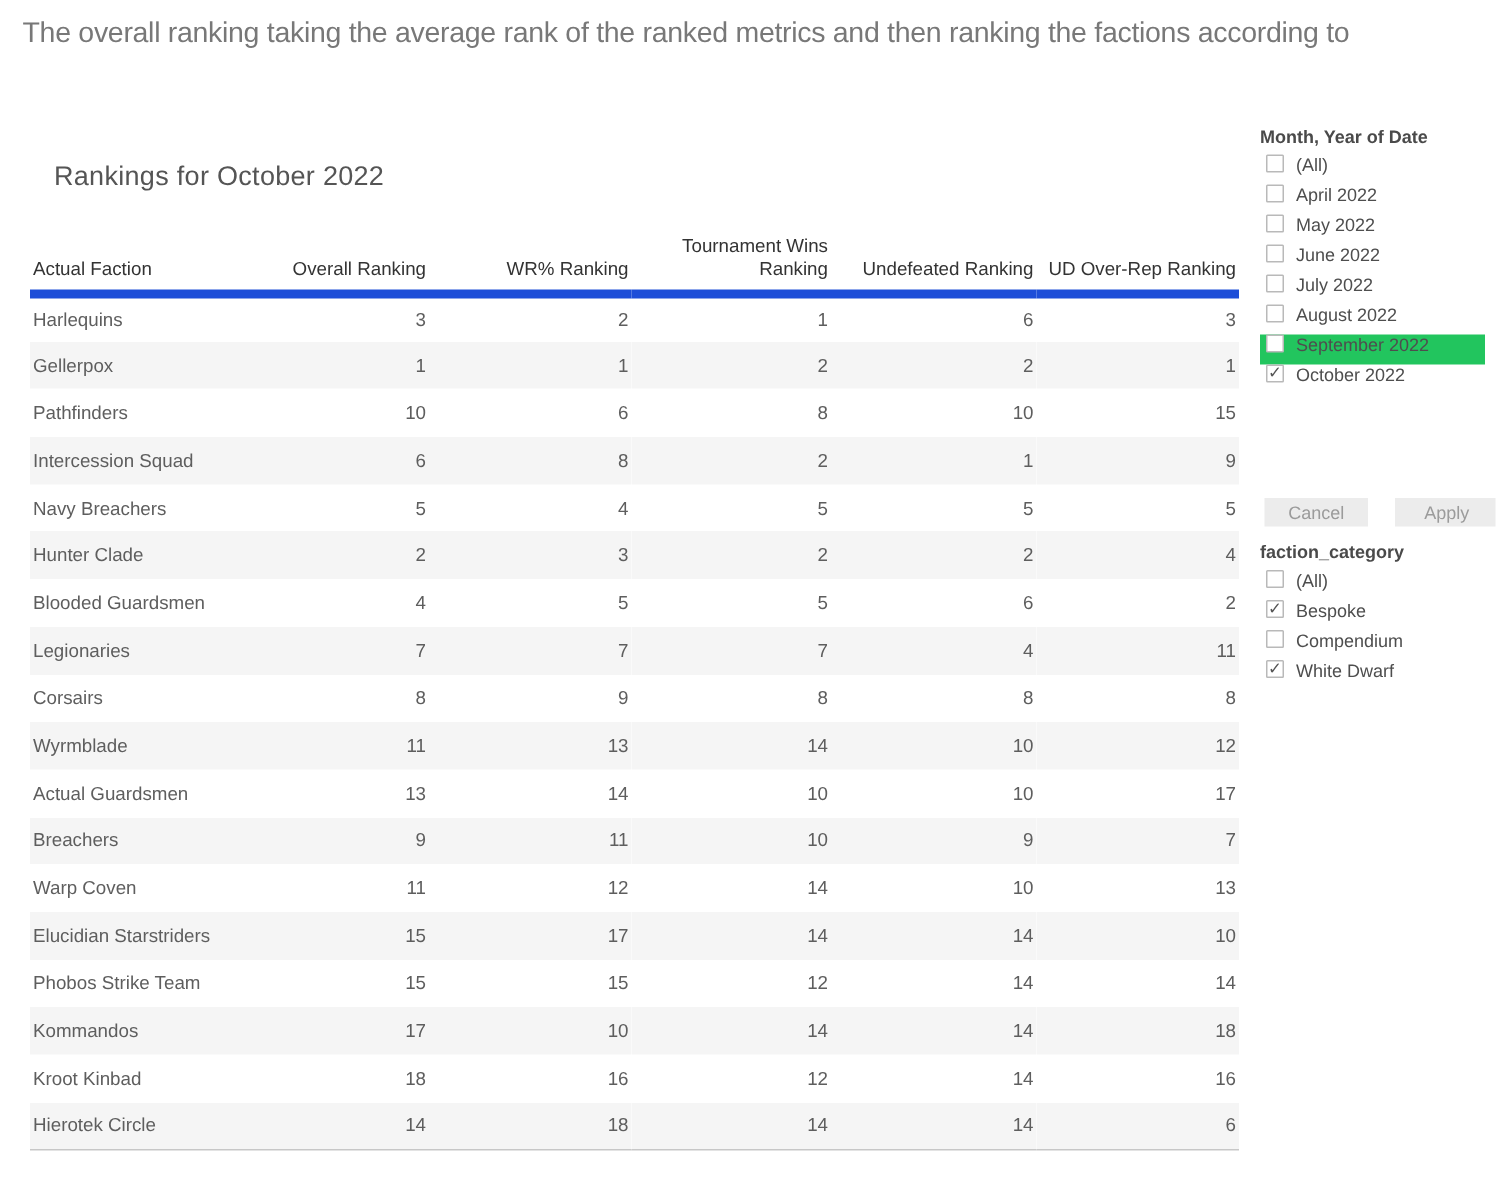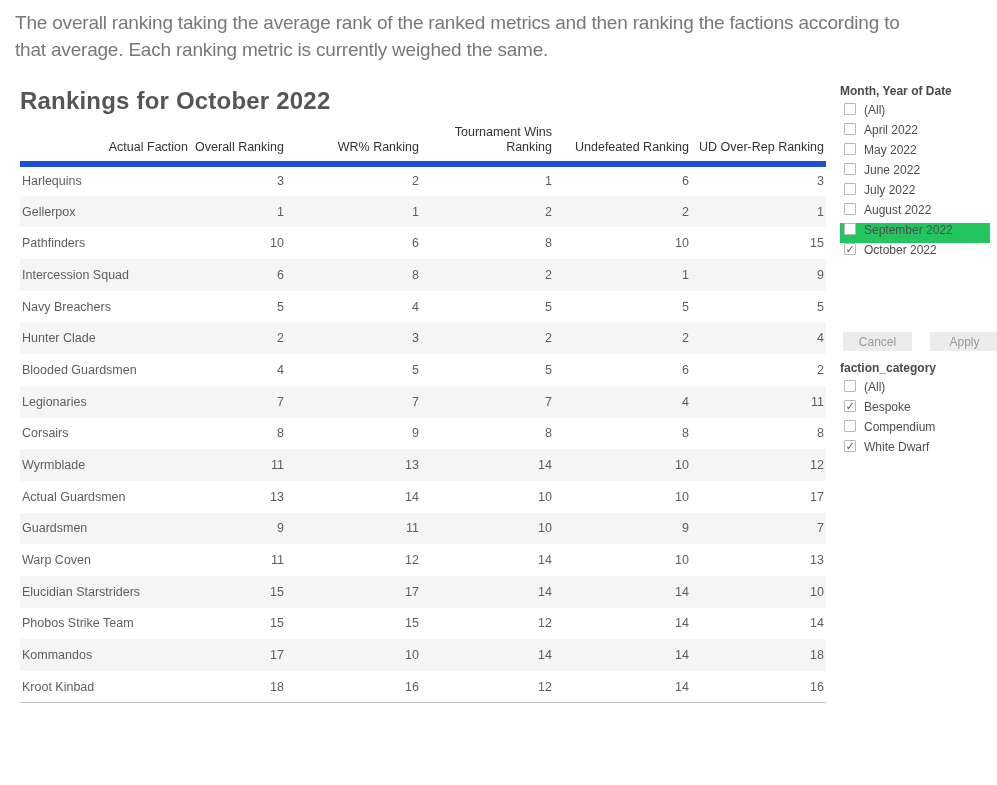--- a/index.html
+++ b/index.html
@@ -15,35 +15,35 @@
   
   .description {
     position: absolute; left: 15px; top: 9px; width: 970px;
     font-size: 19px; line-height: 27px; color: #787878;
     letter-spacing: -0.2px;
   }
 
   
   .table-area { position: absolute; left: 20px; top: 90px; width: 806px; }
   .table-title {
-    font-size: 24px; font-weight: 700; color: #555555;
-    margin: 0; line-height: 22px; letter-spacing: 0.2px;
+    font-size: 18px; font-weight: 400; color: #555555;
+    margin: 16px; line-height: 22px; letter-spacing: 0.2px;
   }
   table.rankings {
     border-collapse: collapse; table-layout: fixed;
     width: 806px; margin-top: 0;
   }
   table.rankings thead th {
     height: 52px; vertical-align: bottom;
     padding: 0 2px 6px 2px;
     font-weight: 400; font-size: 12.5px; color: #333333;
     border-bottom: 6px solid #1d4ed8;
     line-height: 15px;
   }
-  th.h-left { text-align: right; }
+  th.h-left { text-align: left; }
   th.h-right { text-align: right; }
   table.rankings tbody td {
     height: 31.7px; font-size: 12.5px; color: #5e5e5e;
     padding: 0 2px; white-space: nowrap; overflow: hidden;
   }
   td.faction { text-align: left; }
   td.num { text-align: right; }
   table.rankings tbody tr:nth-child(even) { background: #f5f5f5; }
   table.rankings tbody tr:last-child td { border-bottom: 1px solid #c7c7c7; }
 
@@ -77,21 +77,20 @@
     font-size: 12px; border: none; font-family: inherit;
     display: flex; align-items: center; justify-content: center;
     padding: 0; cursor: default;
   }
 </style>
 </head>
 <body>
 
 <div class="description">
   <div>The overall ranking taking the average rank of the ranked metrics and then ranking the factions according to</div>
-  <div>that average. Each ranking metric is currently weighed the same.</div>
 </div>
 
 <div class="table-area">
   <h1 class="table-title">Rankings for October 2022</h1>
   <table class="rankings">
     <colgroup>
       <col style="width:170px">
         <col style="width:96px">
         <col style="width:135px">
       <col style="width:133px">
@@ -191,21 +190,21 @@
         </tr>
         <tr>
           <td class="faction">Actual Guardsmen</td>
           <td class="num">13</td>
           <td class="num">14</td>
           <td class="num">10</td>
           <td class="num">10</td>
           <td class="num">17</td>
         </tr>
         <tr>
-          <td class="faction">Guardsmen</td>
+          <td class="faction">Breachers</td>
           <td class="num">9</td>
           <td class="num">11</td>
           <td class="num">10</td>
           <td class="num">9</td>
           <td class="num">7</td>
         </tr>
         <tr>
           <td class="faction">Warp Coven</td>
           <td class="num">11</td>
           <td class="num">12</td>
@@ -238,20 +237,28 @@
           <td class="num">18</td>
         </tr>
         <tr>
           <td class="faction">Kroot Kinbad</td>
           <td class="num">18</td>
           <td class="num">16</td>
           <td class="num">12</td>
           <td class="num">14</td>
           <td class="num">16</td>
         </tr>
+        <tr>
+          <td class="faction">Hierotek Circle</td>
+          <td class="num">14</td>
+          <td class="num">18</td>
+          <td class="num">14</td>
+          <td class="num">14</td>
+          <td class="num">6</td>
+        </tr>
       </tbody>
   </table>
 </div>
 
 <div class="filter month-filter">
   <div class="filter-title">Month, Year of Date</div>
   <div>
       <div class="check-row">
         <span class="checkbox"></span>
         <span class="check-label">(All)</span>

